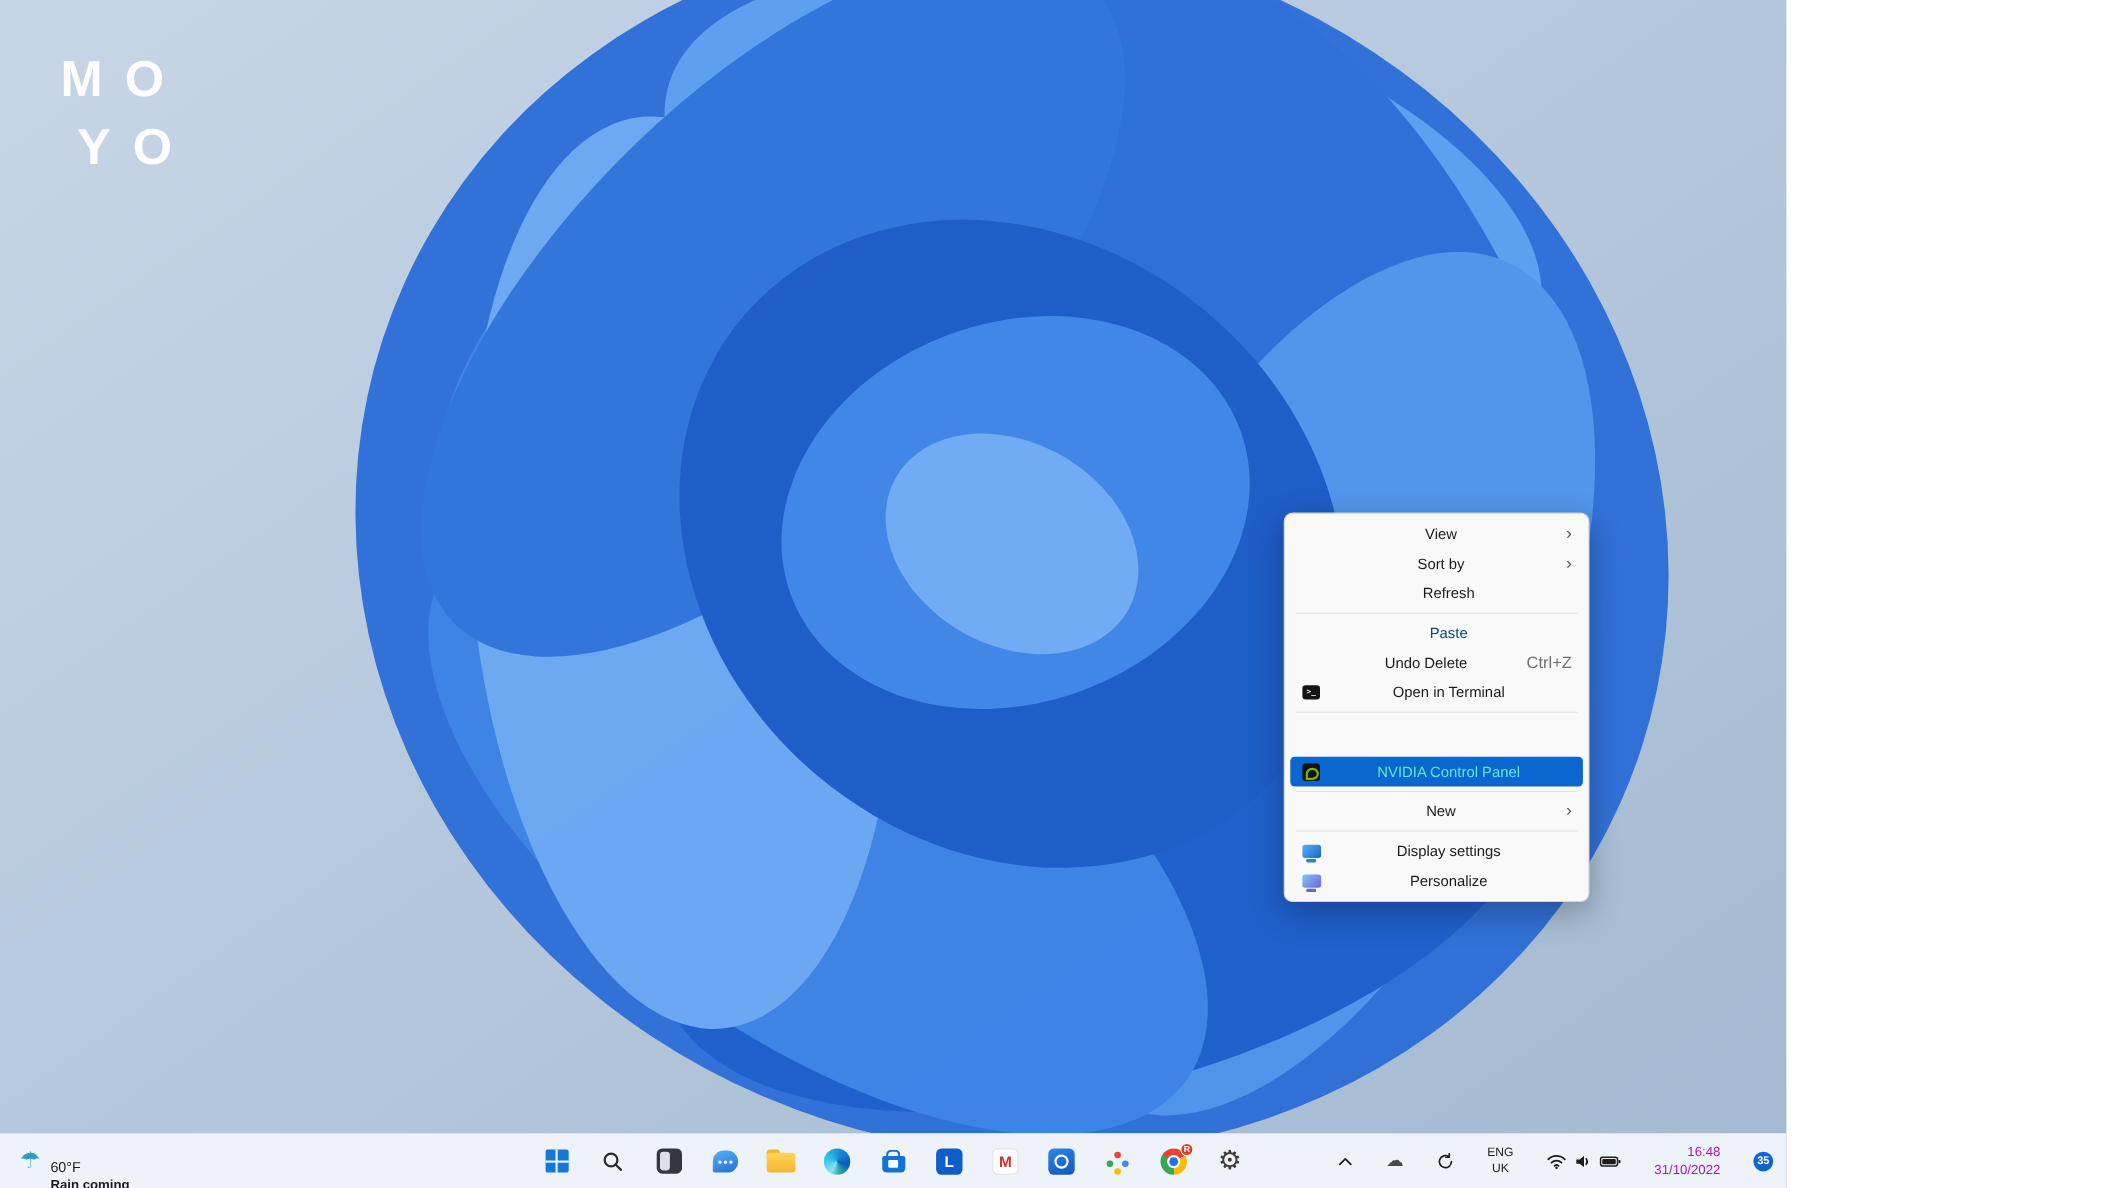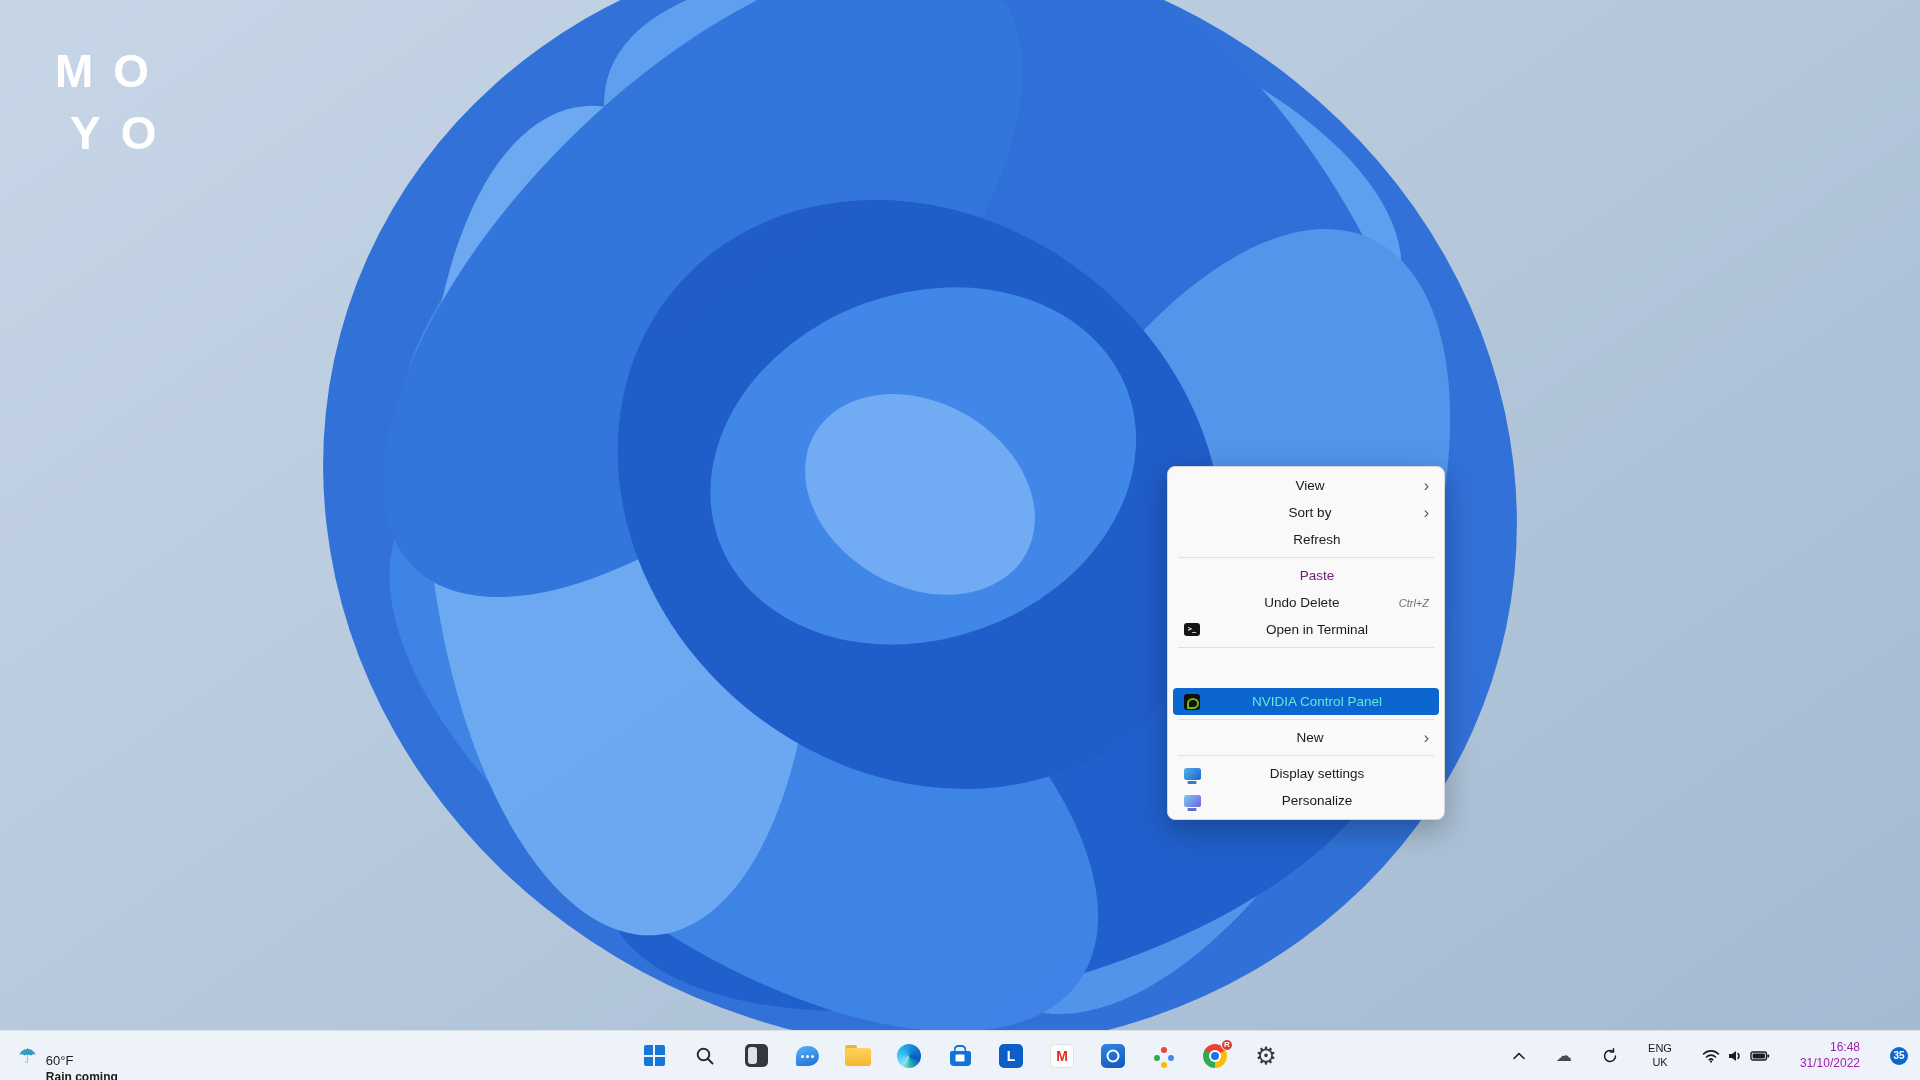--- a/index.html
+++ b/index.html
@@ -1,40 +1,40 @@
 <!DOCTYPE html>
 <html style="--accent: #0b66d0; --menu-bg: #f9f9f9; --taskbar-bg: #eef3f9; --desktop-top: #c7d6e7; --desktop-bottom: #a3bad2; --nvidia-green: #76b900; --folder-yellow: #f3b72e; --bloom-dark: #0d47ad; --bloom-mid: #2e74dc; --bloom-light: #6aa8f2;"><head>
 <meta charset="utf-8">
 <style>
   html,body{margin:0;padding:0;width:1920px;height:1080px;overflow:hidden;
     font-family:"Liberation Sans","DejaVu Sans",sans-serif;}
   *{box-sizing:border-box;}
 
   
-  .desktop{position:relative;width:1920px;height:1080px;
+  .desktop{position:relative;width:1624px;height:1080px;
     background:linear-gradient(145deg,var(--desktop-top,#c6d5e6) 0%,#b3c6da 55%,var(--desktop-bottom,#a4bbd3) 100%);
     overflow:hidden;}
   .bloom{position:absolute;left:280px;top:-60px;width:1280px;height:1160px;}
 
   .logo{position:absolute;left:55px;top:40px;color:#fff;font-weight:bold;
     font-size:46px;letter-spacing:20px;line-height:62px;}
   .logo .l2{margin-left:15px;}
 
   
   .context-menu{position:absolute;left:1167px;top:466px;width:278px;
     background:var(--menu-bg,#f9f9f9);border:1px solid #d6d6d6;border-radius:8px;
     box-shadow:0 10px 30px rgba(0,0,0,.28);padding:5px 0;}
   .mi{display:flex;align-items:center;height:27px;margin:0 5px;padding:0 10px 0 6px;
     border-radius:4px;font-size:13.5px;color:#1a1a1a;}
   .mi .gutter{width:26px;display:flex;align-items:center;justify-content:center;flex:0 0 26px;}
   .mi .label{flex:1;white-space:nowrap;text-align:center;}
-  .mi .shortcut{color:#707070;font-size:11px;font-style:italic;}
+  .mi .shortcut{color:#707070;font-size:15px;}
   .mi .sub{width:14px;text-align:right;}
   .mi .sub::after{content:"\203A";font-size:16px;color:#555;}
-  .mi.disabled{color:#701a75;}
+  .mi.disabled{color:#0c4a6e;}
   .mi.highlight{background:var(--accent,#0b66d0);color:#5eead4;margin-top:40px;}
   .sep{height:1px;background:#e1e1e1;margin:4px 10px;}
 
   
   .terminal-icon{width:16px;height:13px;border-radius:3px;background:#141414;}
   .terminal-icon::before{content:">_";display:block;text-align:center;color:#fff;
     font-family:"DejaVu Sans Mono",monospace;font-size:7px;line-height:13px;font-weight:bold;}
   .nvidia-icon{width:16px;height:16px;border-radius:3px;background:#101010;position:relative;}
   .nvidia-icon::before{content:"";position:absolute;left:3px;top:4px;width:8px;height:7px;
     border:2px solid var(--nvidia-green,#76b900);border-radius:50% 50% 50% 0;}

